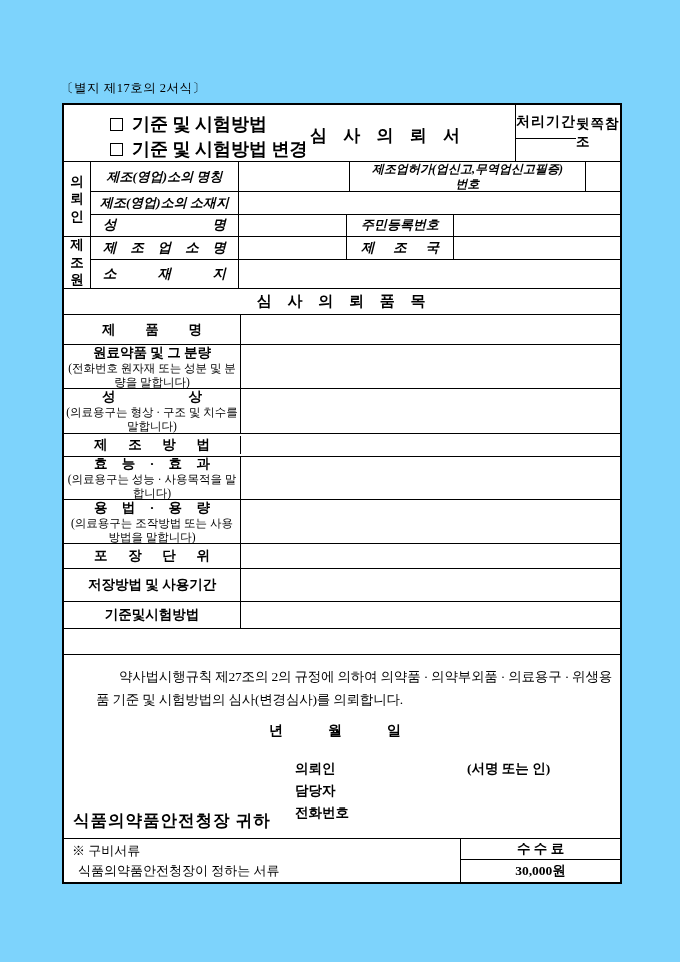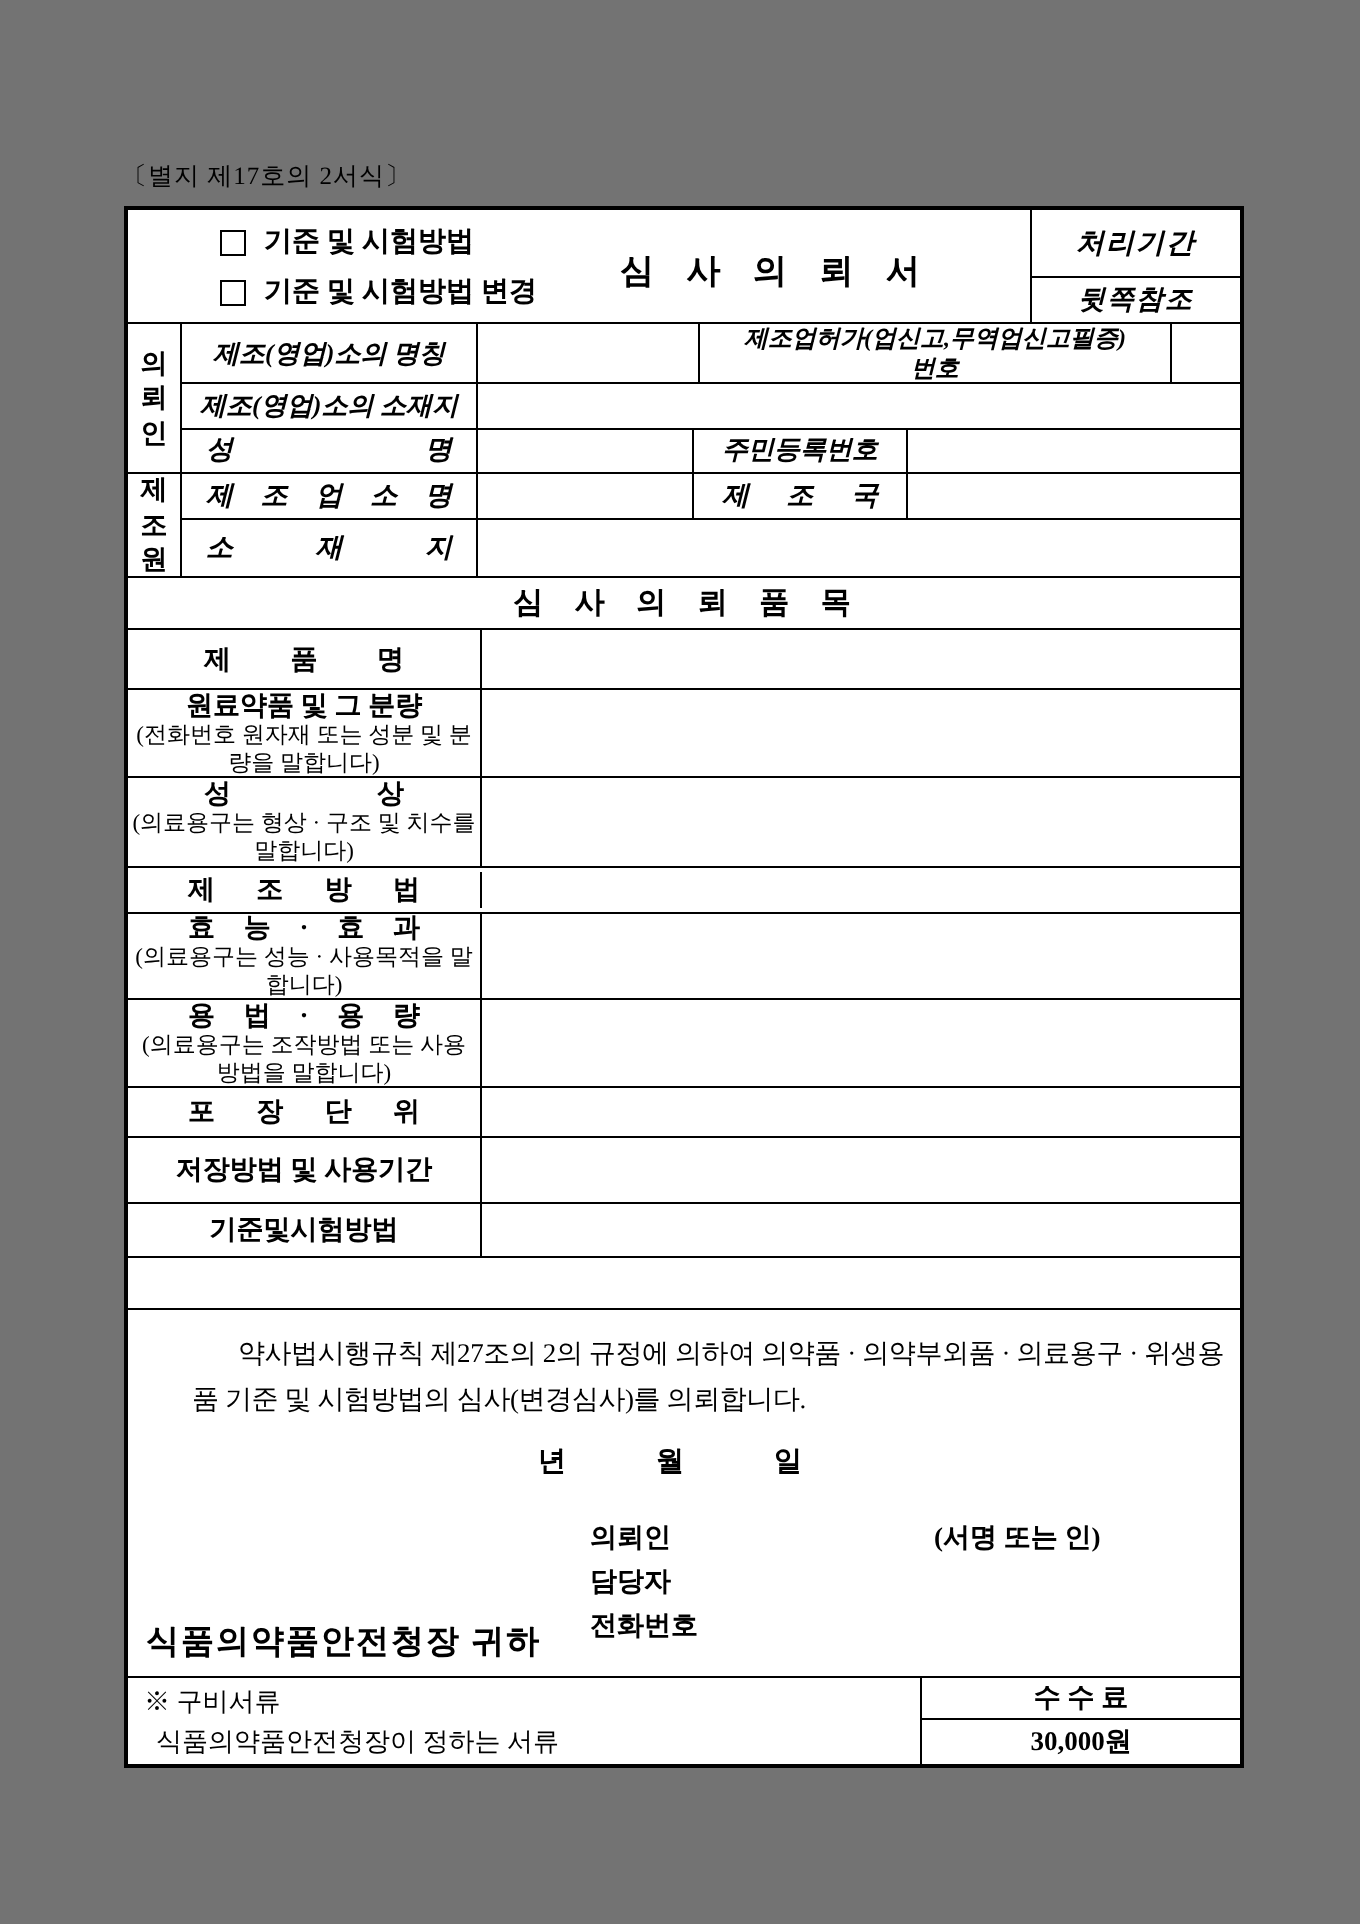--- a/index.html
+++ b/index.html
@@ -2,44 +2,44 @@
 <html><head>
 <meta charset="utf-8">
 <style>
   * { margin:0; padding:0; box-sizing:border-box; }
   html,body { background:#ffffff; }
   body {
     width:680px; height:962px;
     font-family:"Liberation Serif","DejaVu Serif",serif;
     color:#000;
   }
-  .page { position:relative; width:680px; height:962px; background:#737373; overflow:hidden; }
+  .page { position:relative; width:680px; height:962px; background:#7dd3fc; overflow:hidden; }
 
   .form-ref { position:absolute; left:61px; top:80px; font-size:12.5px; letter-spacing:0.5px; }
 
   .form {
     position:absolute; left:62px; top:103px; width:560px;
     border:2px solid #000; background:#fff; font-size:13px;
   }
 
   .row { display:flex; border-bottom:1px solid #000; }
   .row:last-child { border-bottom:none; }
   .cell { border-right:1px solid #000; display:flex; align-items:center; justify-content:center; }
   .cell:last-child { border-right:none; }
   .lastcell { border-right:none !important; }
 
   
   .hdr { height:57px; }
   .hdr-left { position:relative; width:452px; border-right:1px solid #000; }
-  .chk-line { position:absolute; left:46px; font-weight:bold; font-size:14px; display:flex; align-items:center; }
+  .chk-line { position:absolute; left:46px; font-weight:bold; font-size:18px; display:flex; align-items:center; }
   .chk-line.l1 { top:7px; } .chk-line.l2 { top:32px; }
   .chk-box { display:inline-block; width:13px; height:13px; border:1.5px solid #000; margin-right:9px; background:#fff; }
   .doc-title { position:absolute; left:232px; top:19px; width:180px; text-align:center;
     font-size:17px; font-weight:bold; white-space:pre; letter-spacing:2px; word-spacing:8px; }
-  .hdr-right { flex:1; display:flex; flex-direction:column;font-style:italic; }
+  .hdr-right { flex:1; display:flex; flex-direction:row; }
   .proc-label { height:34px; border-bottom:1px solid #000; display:flex; align-items:center; justify-content:center; font-weight:bold; font-size:14px; letter-spacing:1px; }
   .proc-value { flex:1; display:flex; align-items:center; justify-content:center; font-weight:bold; font-size:13.5px; letter-spacing:1px; }
 
   
   .section { display:flex; border-bottom:1px solid #000; }
   .vhead { width:27px; border-right:1px solid #000; display:flex; align-items:center; justify-content:center; }
   .vhead div { width:1.05em; font-weight:bold; font-size:13.5px; line-height:1.3; word-break:break-all; text-align:center; }
   .srows { flex:1; display:flex; flex-direction:column;font-style:italic; }
   .srow { display:flex; border-bottom:1px solid #000; }
   .srow:last-child { border-bottom:none; }

